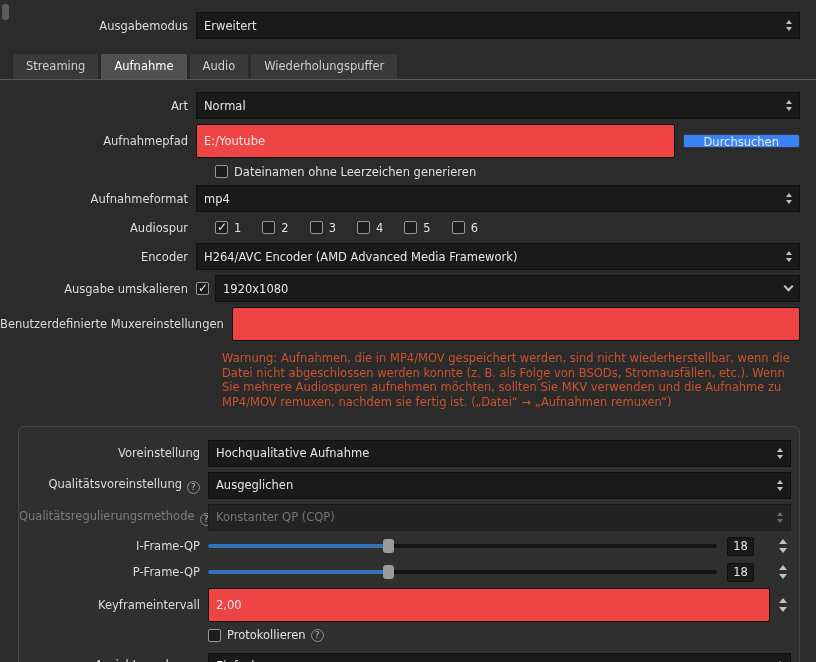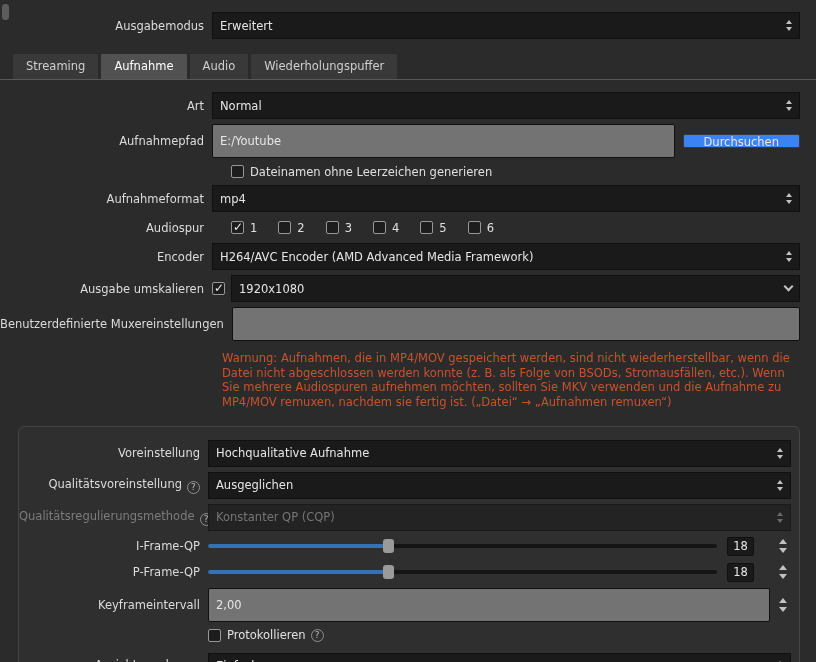--- a/index.html
+++ b/index.html
@@ -5,39 +5,39 @@
   * { box-sizing: border-box; }
   html,body { margin:0; padding:0; }
   body {
     width:816px; height:662px; overflow:hidden; position:relative;
     background:#2b2b2b; color:#e0e0e0;
     font-family:"DejaVu Sans", sans-serif; font-size:11.5px;
   }
   .scroll-frag { position:absolute; left:2px; top:4px; width:7px; height:16px; background:#5c5c5c; border-radius:3px; }
 
   .row { display:flex; align-items:center; margin:0 16px 5px 0; min-height:21px; }
-  .lbl { width:212px; flex:none; text-align:right; padding-right:8px; color:#dcdcdc; white-space:nowrap; }
+  .lbl { width:196px; flex:none; text-align:right; padding-right:8px; color:#dcdcdc; white-space:nowrap; }
   .lbl.wide { width:auto; min-width:196px; }
   .lbl.disabled { color:#7c7c7c; }
 
   
   .combo { flex:1; height:27px; background:#1a1a1a; border:1px solid #101010; border-radius:0;
            display:flex; align-items:center; justify-content:space-between; padding:0 7px; cursor:default; }
   .combo .ctext { color:#e6e6e6; white-space:nowrap; overflow:hidden; }
   .combo.disabled { background:#232323; border-color:#1a1a1a; }
   .combo.disabled .ctext { color:#757575; }
   .arrows { display:flex; flex-direction:column; gap:3px; margin-left:8px; flex:none; }
   .tu { width:0; height:0; border-left:3px solid transparent; border-right:3px solid transparent; border-bottom:4px solid #c2c2c2; display:block; }
   .td { width:0; height:0; border-left:3px solid transparent; border-right:3px solid transparent; border-top:4px solid #c2c2c2; display:block; }
   .combo.disabled .tu { border-bottom-color:#6a6a6a; }
   .combo.disabled .td { border-top-color:#6a6a6a; }
   .chev { width:7px; height:7px; border-right:2px solid #c2c2c2; border-bottom:2px solid #c2c2c2; transform:rotate(45deg); margin-top:-4px; flex:none; }
 
   
-  .txt { flex:1; height:21px; background:#737373; border:1px solid #101010; border-radius:2px;
+  .txt { flex:1; height:21px; background:#ef4444; border:1px solid #101010; border-radius:2px;
          color:#e6e6e6; padding:16px 7px; font:inherit; outline:none; }
   .btn { height:14px; margin-left:8px; padding:0 20px; flex:none; background:#3b82f6; border:1px solid #36383a;
          border-radius:2px; color:#e8e8e8; font:inherit; cursor:pointer; }
 
   
   .tabbar { display:flex; align-items:flex-end; padding-left:12px; margin-top:14px; border-bottom:1px solid #585858; }
   .tab { padding:5px 13px 6px; margin-right:1px; background:#393939; color:#cfcfcf; border:1px solid #2a2a2a;
          border-bottom:none; border-radius:2px 2px 0 0; cursor:pointer; white-space:nowrap; }
   .tab.active { background:#515151; color:#ffffff; }
 

